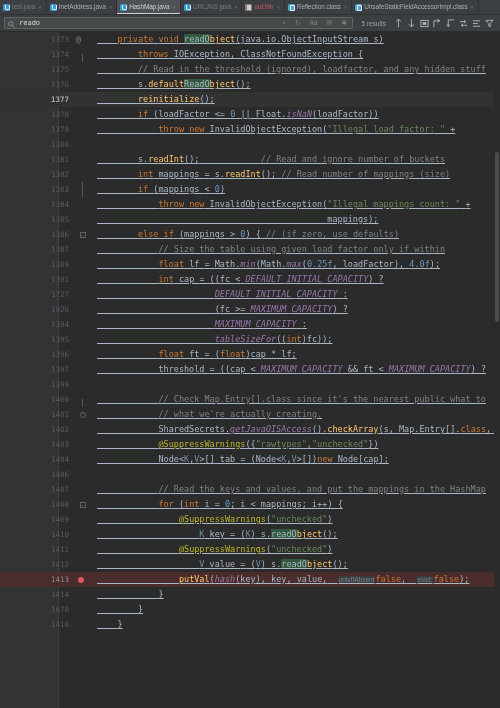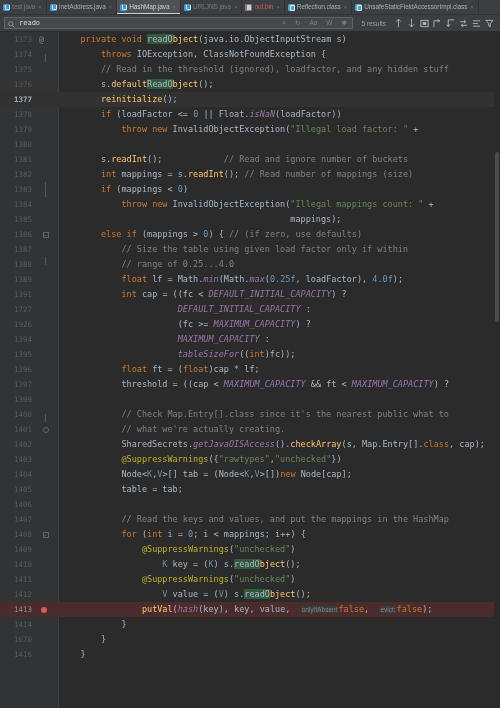--- a/index.html
+++ b/index.html
@@ -94,29 +94,29 @@
     position:absolute;left:58px;top:0;bottom:0;width:1px;background:#3d3f41;
   }
   .row{
     display:flex;align-items:center;height:15px;position:relative;
     font-size:8.5px;line-height:15px;white-space:pre;
   }
   .row.current{background:#323232;}
   .row.bp{background:#4a2c2c;}
   .ln{
     width:36px;flex:0 0 auto;text-align:right;color:#575c5f;
-    padding-right:4px;box-sizing:border-box;font-size:7.5px;
+    padding-right:4px;box-sizing:border-box;font-size:7.5px;margin-left:37px;
   }
   .row.current .ln{color:#a4a8ab;font-weight:bold;}
   .row.bp .ln{color:#8d8f91;}
   .marker{
     width:18px;flex:0 0 auto;position:relative;height:15px;
   }
   .code{
-    flex:1 1 auto;padding-left:6px;color:#a9b7c6;overflow:hidden;
+    flex:1 1 auto;padding-left:6px;color:#a9b7c6;overflow:hidden;text-decoration:underline;
   }
   
   .bpdot{
     position:absolute;left:5px;top:4.5px;width:6px;height:6px;
     border-radius:50%;background:#db5860;
   }
   
   .ann{
     position:absolute;left:3px;top:0;font-size:8px;color:#8a8a8a;line-height:15px;
   }
@@ -278,36 +278,34 @@
       <div class="row"><div class="ln">1378</div><div class="marker"></div><div class="code">        <span class="kw">if</span> <span class="op">(</span>loadFactor <span class="op">&lt;=</span> <span class="num">0</span> <span class="op">||</span> Float.<span class="stat">isNaN</span><span class="op">(</span>loadFactor<span class="op">))</span></div></div>
       <div class="row"><div class="ln">1379</div><div class="marker"></div><div class="code">            <span class="kw">throw new</span> InvalidObjectException<span class="op">(</span><span class="str">"Illegal load factor: "</span> <span class="op">+</span></div></div>
       <div class="row"><div class="ln">1380</div><div class="marker"></div></div>
       <div class="row"><div class="ln">1381</div><div class="marker"></div><div class="code">        s.<span class="fn">readInt</span><span class="op">();</span>            <span class="cmt">// Read and ignore number of buckets</span></div></div>
       <div class="row"><div class="ln">1382</div><div class="marker"></div><div class="code">        <span class="kw">int</span> mappings <span class="op">=</span> s.<span class="fn">readInt</span><span class="op">();</span> <span class="cmt">// Read number of mappings (size)</span></div></div>
       <div class="row"><div class="ln">1383</div><div class="marker"><span class="foldbar"></span></div><div class="code">        <span class="kw">if</span> <span class="op">(</span>mappings <span class="op">&lt;</span> <span class="num">0</span><span class="op">)</span></div></div>
       <div class="row"><div class="ln">1384</div><div class="marker"></div><div class="code">            <span class="kw">throw new</span> InvalidObjectException<span class="op">(</span><span class="str">"Illegal mappings count: "</span> <span class="op">+</span></div></div>
       <div class="row"><div class="ln">1385</div><div class="marker"></div><div class="code">                                             mappings<span class="op">);</span></div></div>
       <div class="row"><div class="ln">1386</div><div class="marker"><span class="fold">−</span></div><div class="code">        <span class="kw">else if</span> <span class="op">(</span>mappings <span class="op">&gt;</span> <span class="num">0</span><span class="op">) {</span> <span class="cmt">// (if zero, use defaults)</span></div></div>
       <div class="row"><div class="ln">1387</div><div class="marker"></div><div class="code">            <span class="cmt">// Size the table using given load factor only if within</span></div></div>
-      <div class="row"><div class="ln">1388</div><div class="marker"><span class="foldbar bothalf"></span></div><div class="code">            <span class="cmt">// range of 0.25...4.0</span></div></div>
       <div class="row"><div class="ln">1389</div><div class="marker"></div><div class="code">            <span class="kw">float</span> lf <span class="op">=</span> Math.<span class="stat">min</span><span class="op">(</span>Math.<span class="stat">max</span><span class="op">(</span><span class="num">0.25f</span><span class="op">,</span> loadFactor<span class="op">),</span> <span class="num">4.0f</span><span class="op">);</span></div></div>
       <div class="row"><div class="ln">1391</div><div class="marker"></div><div class="code">            <span class="kw">int</span> cap <span class="op">= ((</span>fc <span class="op">&lt;</span> <span class="stat">DEFAULT_INITIAL_CAPACITY</span><span class="op">) ?</span></div></div>
       <div class="row"><div class="ln">1727</div><div class="marker"></div><div class="code">                       <span class="stat">DEFAULT_INITIAL_CAPACITY</span> <span class="op">:</span></div></div>
       <div class="row"><div class="ln">1926</div><div class="marker"></div><div class="code">                       <span class="op">(</span>fc <span class="op">&gt;=</span> <span class="stat">MAXIMUM_CAPACITY</span><span class="op">) ?</span></div></div>
       <div class="row"><div class="ln">1394</div><div class="marker"></div><div class="code">                       <span class="stat">MAXIMUM_CAPACITY</span> <span class="op">:</span></div></div>
       <div class="row"><div class="ln">1395</div><div class="marker"></div><div class="code">                       <span class="stat">tableSizeFor</span><span class="op">((</span><span class="kw">int</span><span class="op">)</span>fc<span class="op">));</span></div></div>
       <div class="row"><div class="ln">1396</div><div class="marker"></div><div class="code">            <span class="kw">float</span> ft <span class="op">=</span> <span class="op">(</span><span class="kw">float</span><span class="op">)</span>cap <span class="op">*</span> lf<span class="op">;</span></div></div>
       <div class="row"><div class="ln">1397</div><div class="marker"></div><div class="code">            threshold <span class="op">= ((</span>cap <span class="op">&lt;</span> <span class="stat">MAXIMUM_CAPACITY</span> <span class="op">&amp;&amp;</span> ft <span class="op">&lt;</span> <span class="stat">MAXIMUM_CAPACITY</span><span class="op">) ?</span></div></div>
       <div class="row"><div class="ln">1399</div><div class="marker"></div><div class="code"></div></div>
       <div class="row"><div class="ln">1400</div><div class="marker"><span class="foldbar tophalf"></span></div><div class="code">            <span class="cmt">// Check Map.Entry[].class since it's the nearest public what to</span></div></div>
       <div class="row"><div class="ln">1401</div><div class="marker"><span class="fold" style="border-radius: 50%;"></span></div><div class="code">            <span class="cmt">// what we're actually creating.</span></div></div>
       <div class="row"><div class="ln">1402</div><div class="marker"></div><div class="code">            SharedSecrets.<span class="stat">getJavaOISAccess</span><span class="op">().</span><span class="fn">checkArray</span><span class="op">(</span>s<span class="op">,</span> Map.Entry<span class="op">[].</span><span class="kw">class</span><span class="op">,</span> cap<span class="op">);</span></div></div>
       <div class="row"><div class="ln">1403</div><div class="marker"></div><div class="code">            <span class="anno">@SuppressWarnings</span><span class="op">({</span><span class="str">"rawtypes"</span><span class="op">,</span><span class="str">"unchecked"</span><span class="op">})</span></div></div>
       <div class="row"><div class="ln">1404</div><div class="marker"></div><div class="code">            Node<span class="op">&lt;</span><span class="gen">K</span><span class="op">,</span><span class="gen">V</span><span class="op">&gt;[]</span> tab <span class="op">= (</span>Node<span class="op">&lt;</span><span class="gen">K</span><span class="op">,</span><span class="gen">V</span><span class="op">&gt;[])</span><span class="kw">new</span> Node<span class="op">[</span>cap<span class="op">];</span></div></div>
-      <div class="row"><div class="ln">1405</div><div class="marker"></div><div class="code">            table <span class="op">=</span> tab<span class="op">;</span></div></div>
       <div class="row"><div class="ln">1406</div><div class="marker"></div><div class="code"></div></div>
       <div class="row"><div class="ln">1407</div><div class="marker"></div><div class="code">            <span class="cmt">// Read the keys and values, and put the mappings in the HashMap</span></div></div>
       <div class="row"><div class="ln">1408</div><div class="marker"><span class="fold">−</span></div><div class="code">            <span class="kw">for</span> <span class="op">(</span><span class="kw">int</span> i <span class="op">=</span> <span class="num">0</span><span class="op">;</span> i <span class="op">&lt;</span> mappings<span class="op">;</span> i<span class="op">++) {</span></div></div>
       <div class="row"><div class="ln">1409</div><div class="marker"></div><div class="code">                <span class="anno">@SuppressWarnings</span><span class="op">(</span><span class="str">"unchecked"</span><span class="op">)</span></div></div>
       <div class="row"><div class="ln">1410</div><div class="marker"></div><div class="code">                    <span class="gen">K</span> key <span class="op">= (</span><span class="gen">K</span><span class="op">)</span> s.<span class="hl">readO</span><span class="fn">bject</span><span class="op">();</span></div></div>
       <div class="row"><div class="ln">1411</div><div class="marker"></div><div class="code">                <span class="anno">@SuppressWarnings</span><span class="op">(</span><span class="str">"unchecked"</span><span class="op">)</span></div></div>
       <div class="row"><div class="ln">1412</div><div class="marker"></div><div class="code">                    <span class="gen">V</span> value <span class="op">= (</span><span class="gen">V</span><span class="op">)</span> s.<span class="hl">readO</span><span class="fn">bject</span><span class="op">();</span></div></div>
       <div class="row bp"><div class="ln">1413</div><div class="marker"><span class="bpdot"></span></div><div class="code">                <span class="fn">putVal</span><span class="op">(</span><span class="stat">hash</span><span class="op">(</span>key<span class="op">),</span> key<span class="op">,</span> value<span class="op">,</span>  <span class="hint">onlyIfAbsent</span><span class="kw">false</span><span class="op">,</span>  <span class="hint">evict:</span><span class="kw">false</span><span class="op">);</span></div></div>
       <div class="row"><div class="ln">1414</div><div class="marker"></div><div class="code">            <span class="op">}</span></div></div>
       <div class="row"><div class="ln">1670</div><div class="marker"></div><div class="code">        <span class="op">}</span></div></div>

